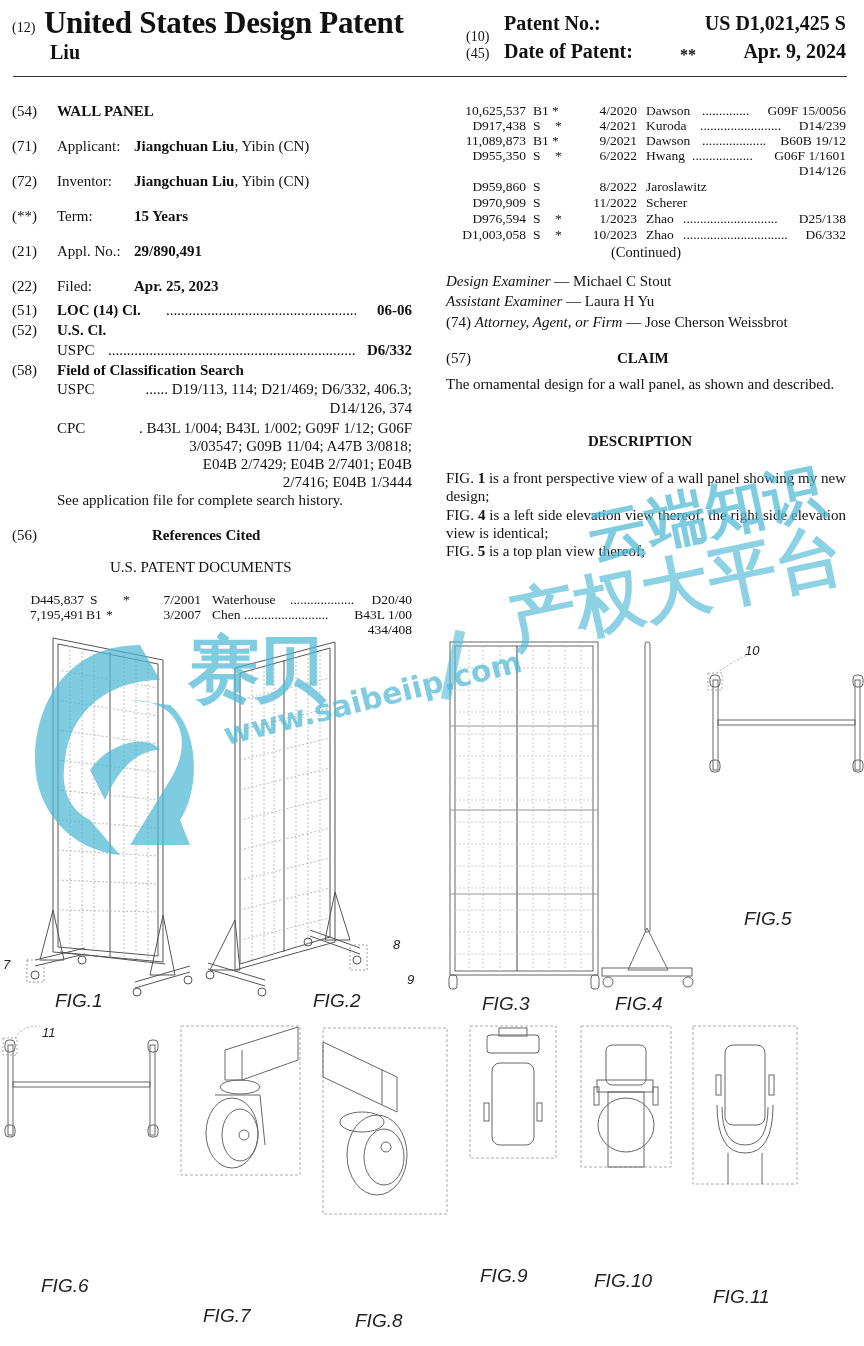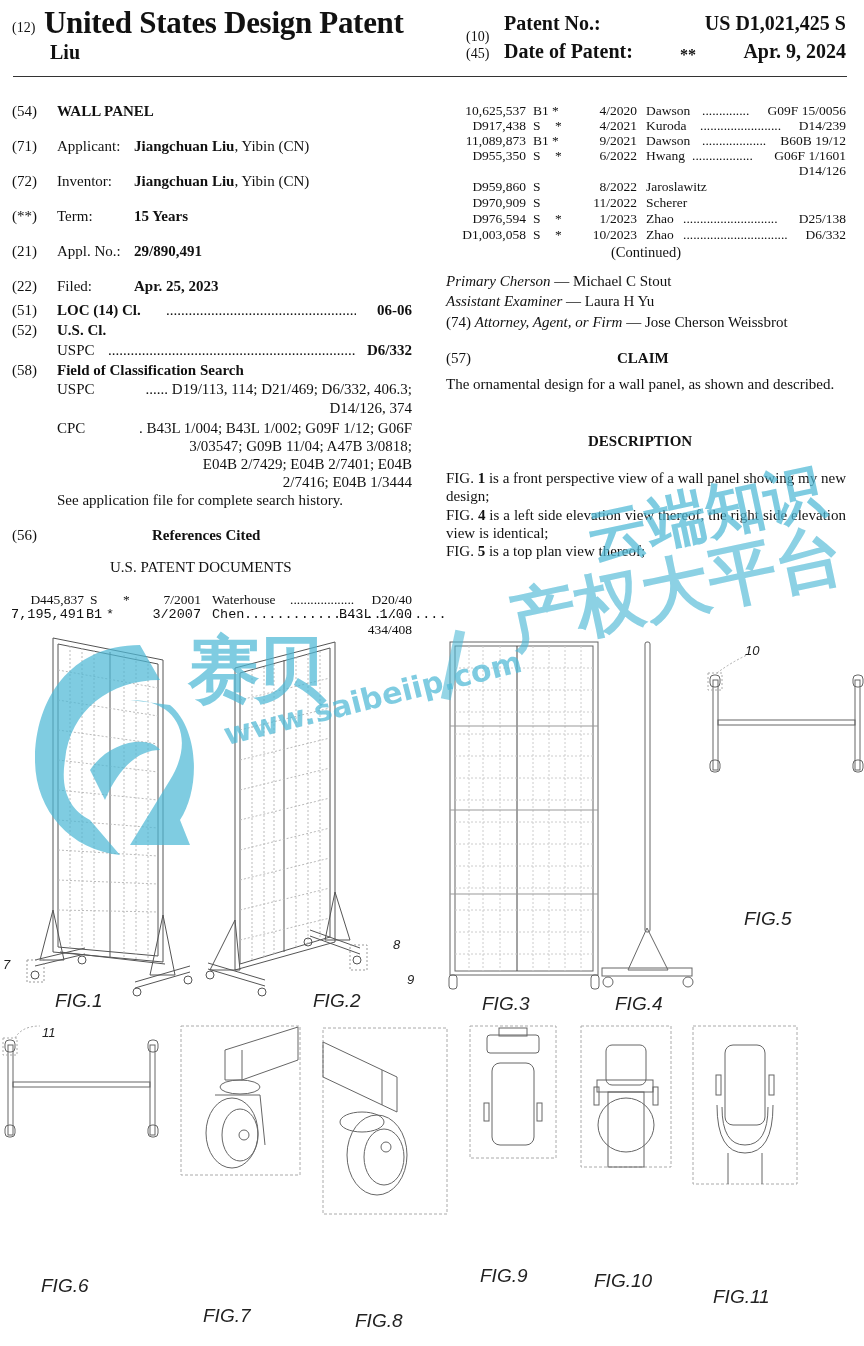--- a/index.html
+++ b/index.html
@@ -122,21 +122,21 @@
 
   <div class="refrow" style="top:592px;left:0;width:412px;height:15px;">
     <span style="right:328px;">D445,837</span>
     <span style="left:90px;">S</span>
     <span style="left:123px;">*</span>
     <span style="right:211px;">7/2001</span>
     <span style="left:212px;">Waterhouse</span>
     <span style="left:290px;">...................</span>
     <span style="right:0;">D20/40</span>
   </div>
-  <div class="refrow" style="top:607px;left:0;width:412px;height:15px;font-family:Liberation Mono, monospace;">
+  <div class="refrow" style="top:607px;left:0;width:412px;height:15px;">
     <span style="right:328px;">7,195,491</span>
     <span style="left:86px;">B1</span>
     <span style="left:106px;">*</span>
     <span style="right:211px;">3/2007</span>
     <span style="left:212px;">Chen</span>
     <span style="left:244px;">.........................</span>
     <span style="right:0;">B43L 1/00</span>
   </div>
   <div class="refrow" style="top:622px;left:0;width:412px;height:15px;">
     <span style="right:0;">434/408</span>
@@ -213,21 +213,21 @@
         <span style="right:0;">D6/332</span>
     </div>
     <div class="refrow" style="top:245px;left:446px;width:400px;height:16px;text-align:center;font-size:14.5px;">
       <span style="position:static;">(Continued)</span>
     </div>
   </div>
 </div>
 
 <div>
   <div class="row" style="top:272px;left:446px;">
-    <span class="i">Primary Cherson</span> <span>— Michael C Stout</span>
+    <span class="i">Design Examiner</span> <span>— Michael C Stout</span>
   </div>
   <div class="row" style="top:292px;left:446px;">
     <span class="i">Assistant Examiner</span> <span>— Laura H Yu</span>
   </div>
   <div class="row" style="top:313px;left:446px;">
     <span>(74)</span> <span class="i">Attorney, Agent, or Firm</span> <span>— Jose Cherson Weissbrot</span>
   </div>
 </div>
 
 <div>

